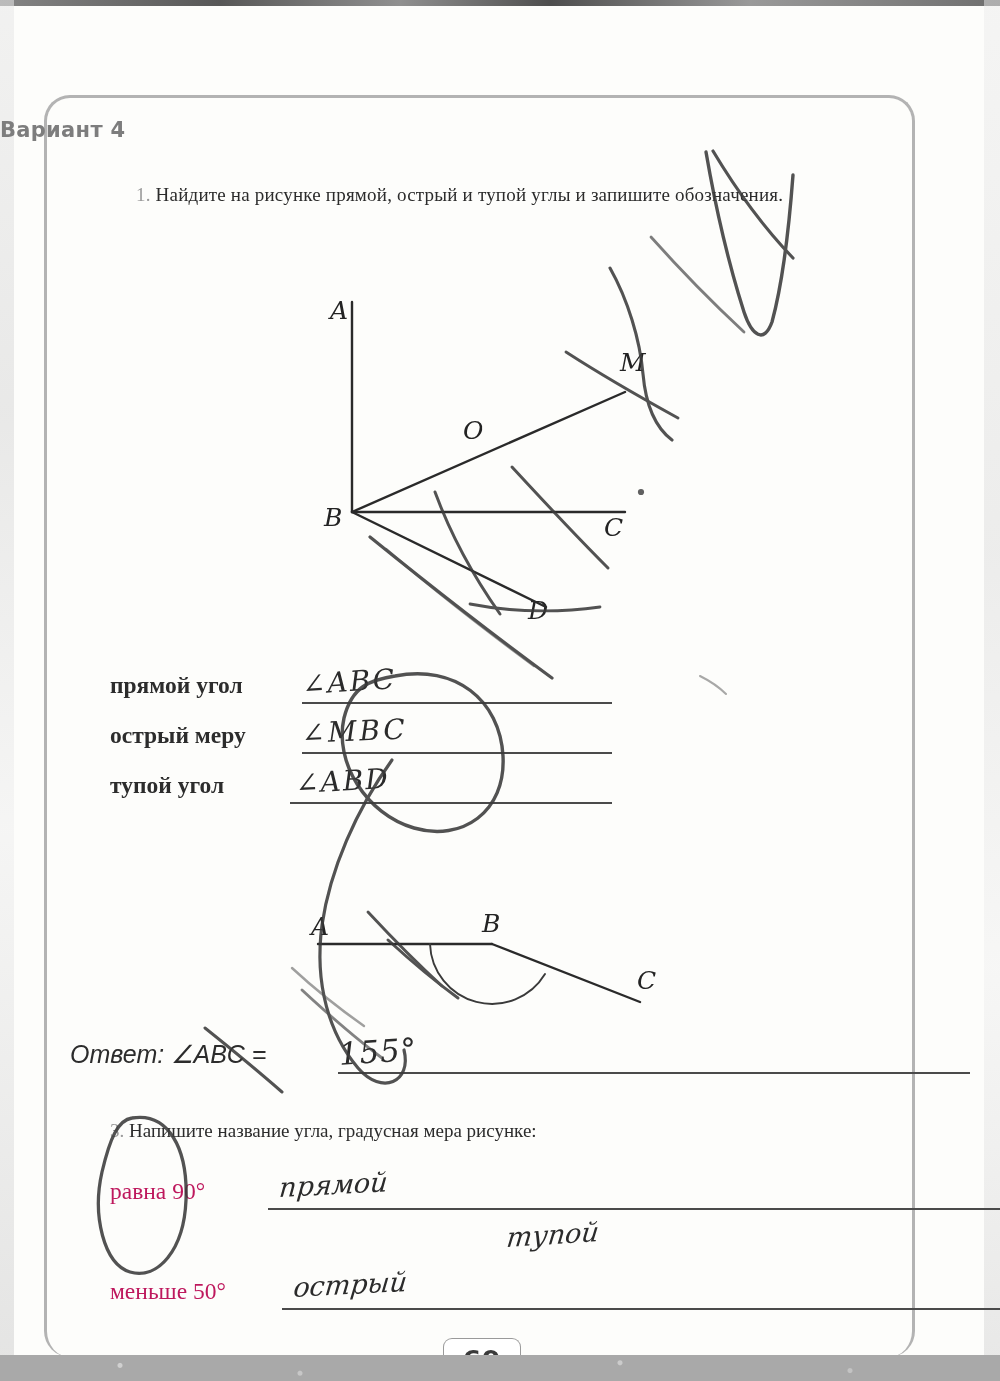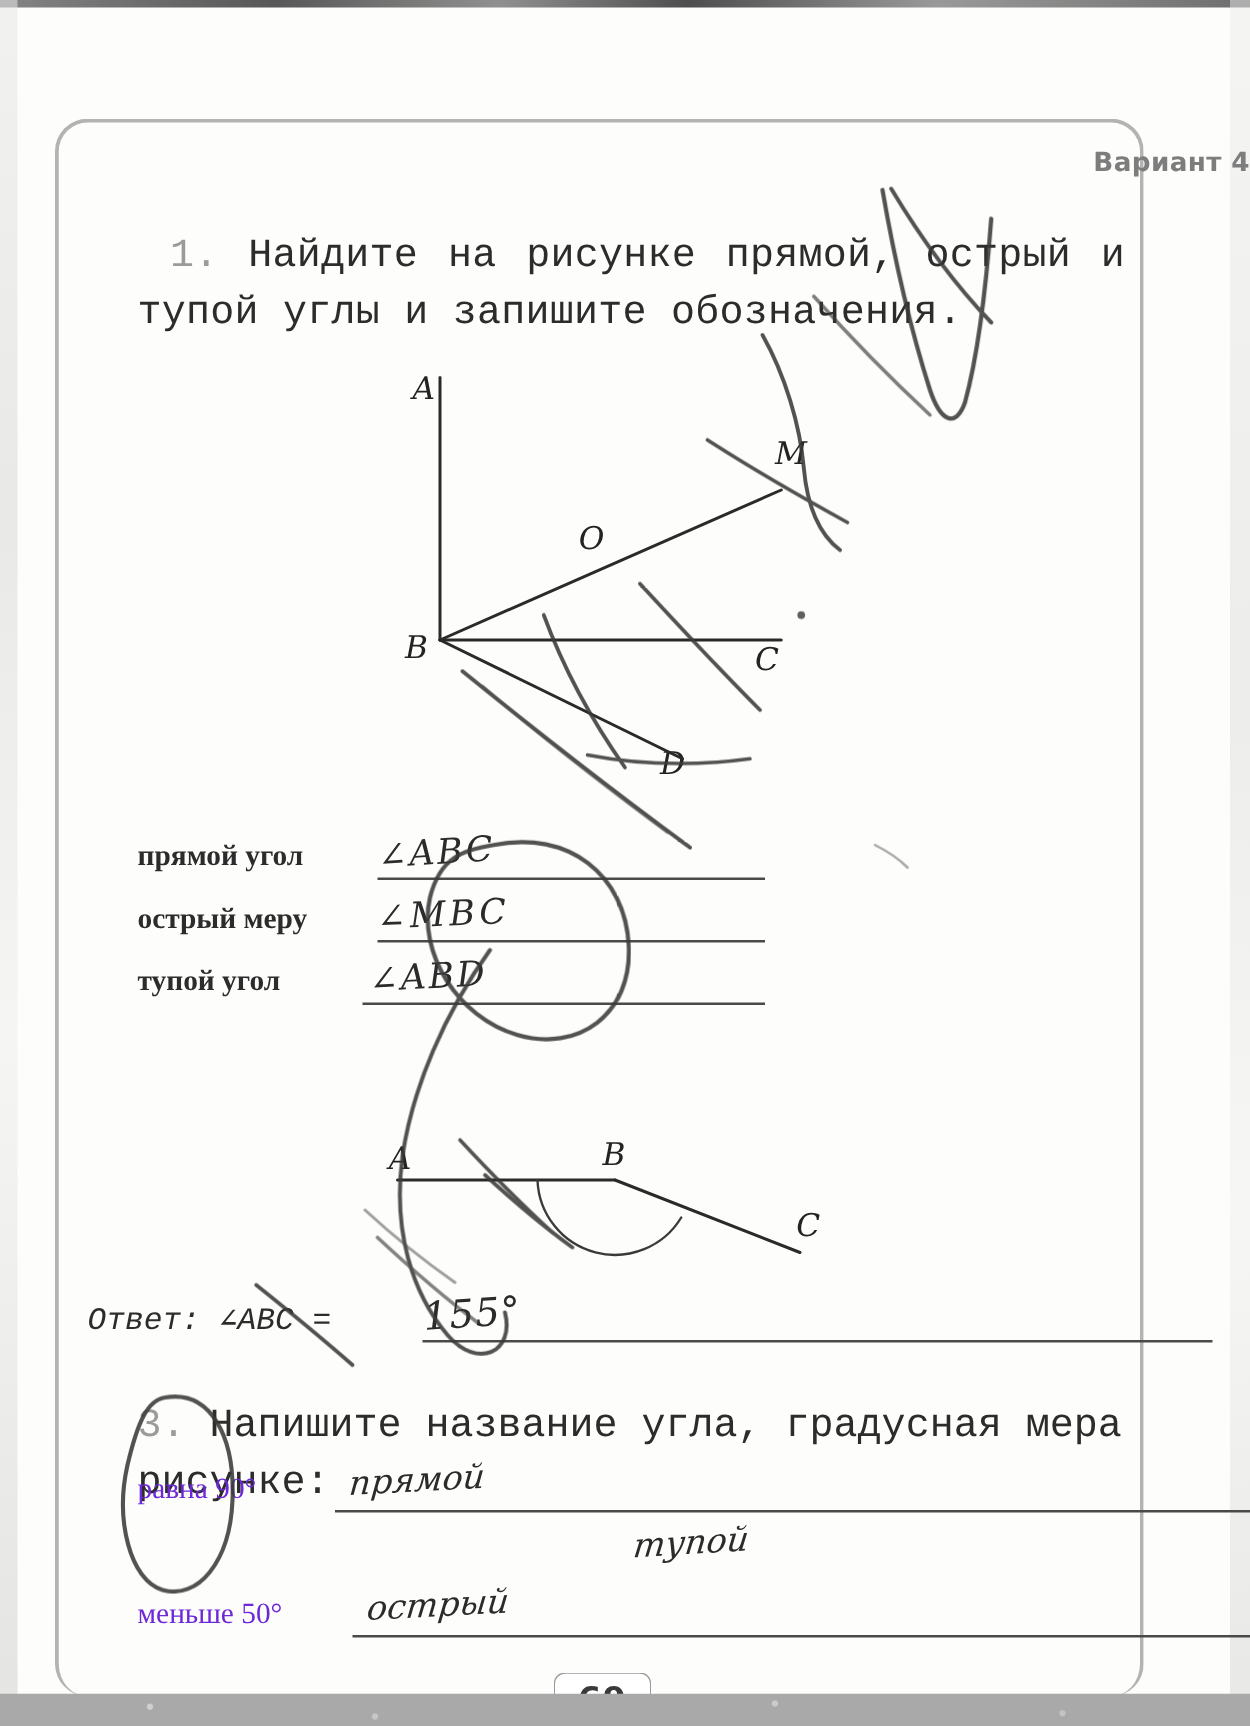--- a/index.html
+++ b/index.html
@@ -55,30 +55,30 @@
   .frame{
     position:absolute;left:44px;top:95px;width:871px;height:1262px;
     border:3px solid #b3b3b3;
     border-radius:26px;
     border-bottom:none;
     box-sizing:border-box;
     background:transparent;
   }
 
   .variant-title{
-    position:absolute;left:0;top:118px;width:1000px;text-align:right;
+    position:absolute;left:0;top:118px;width:1000px;text-align:left;
     font-family:"DejaVu Sans", sans-serif;
     font-weight:bold;font-size:21px;color:#7d7d7d;
     letter-spacing:.3px;
   }
 
   .task{
     position:absolute;
-    font-family:Liberation Mono, monospace;
-    font-size:32px;color:#2c2c2c;
+    font-family:Liberation Serif, serif;
+    font-size:19px;color:#2c2c2c;
     line-height:1.42;
   }
   .task .num{color:#9b9b9b;font-weight:normal;}
   .t1{left:110px;top:182px;width:790px;text-indent:26px;text-align:justify;letter-spacing:.2px;}
   .t2{left:110px;top:840px;width:700px;}
   .t3{left:110px;top:1118px;width:790px;}
 
   
   .arow{
     position:absolute;left:110px;
@@ -100,31 +100,31 @@
     font-family:"DejaVu Serif", serif;
     font-style:italic;color:#2b2b2b;
     transform-origin:left bottom;
     white-space:nowrap;
     pointer-events:none;
   }
 
   
   .otvet{
     position:absolute;left:70px;top:1040px;
-    font-family:Liberation Mono, monospace;font-style:italic;
+    font-family:Liberation Sans, sans-serif;font-style:italic;
     font-size:25px;color:#2c2c2c;
   }
   .otvet .rule{
     position:absolute;left:268px;top:32px;width:632px;height:1.6px;background:#4a4a4a;
   }
 
   
   .t3row{
     position:absolute;left:110px;
-    font-size:23.5px;color:#6d28d9;font-family:"Liberation Serif", serif;
+    font-size:23.5px;color:#be185d;font-family:"Liberation Serif", serif;
   }
   .t3row .rule{position:absolute;top:30px;height:1.6px;background:#4a4a4a;}
   .q1{top:1178px;} .q2{top:1228px;} .q3{top:1278px;}
   .q1 .rule{left:158px;width:742px;}
   .q2 .rule{left:380px;width:520px;}
   .q3 .rule{left:172px;width:728px;}
 
   svg.overlay{position:absolute;left:0;top:0;width:1000px;height:1381px;pointer-events:none;}
   .fig-label{
     position:absolute;font-family:"DejaVu Serif", serif;font-style:italic;

